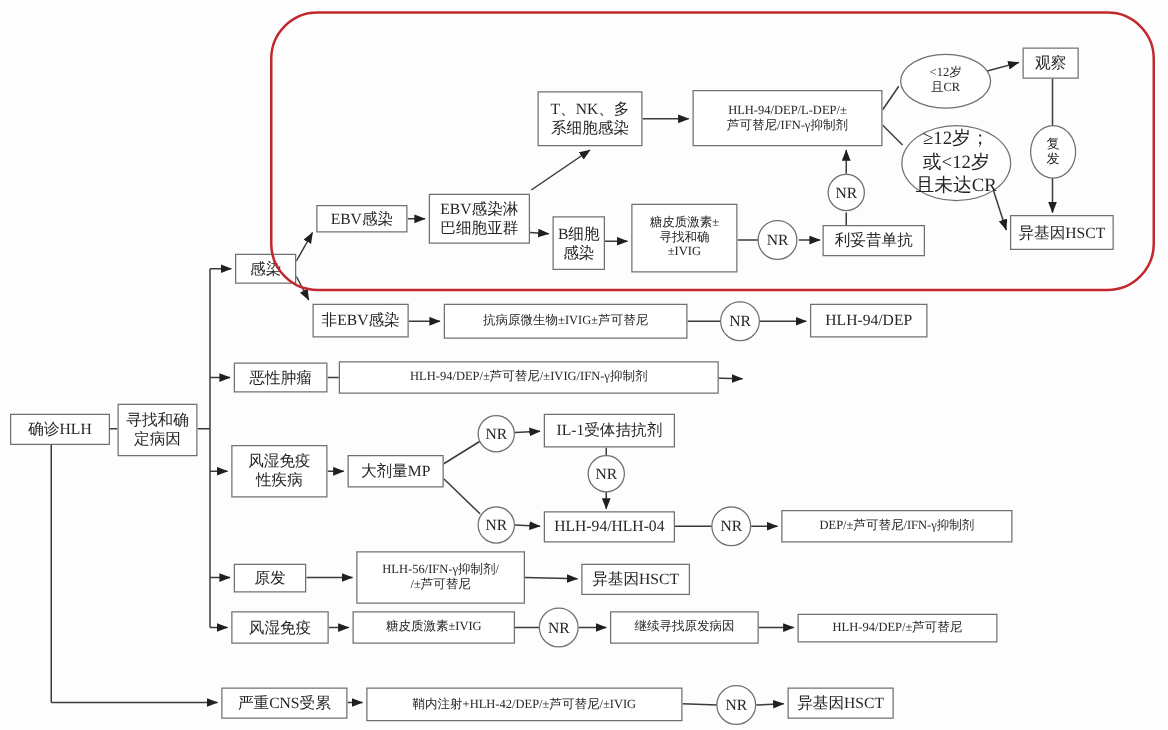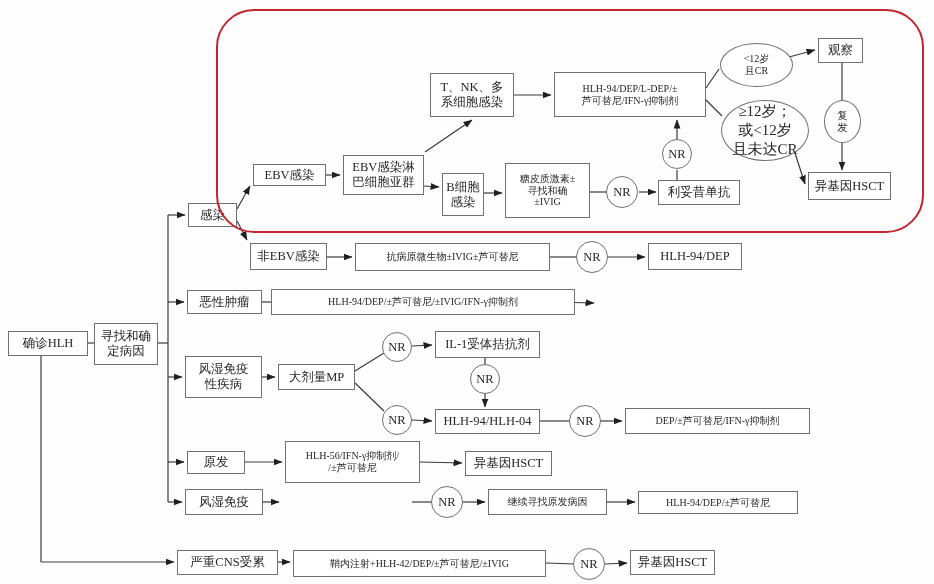--- a/index.html
+++ b/index.html
@@ -137,20 +137,21 @@
   <div class="node" style="left:435px;top:409px;width:105px;height:25px">HLH-94/HLH-04</div>
   <div class="node circle" style="left:569px;top:405px;width:32px;height:32px">NR</div>
   <div class="node fs12" style="left:625px;top:408px;width:185px;height:26px">DEP/±芦可替尼/IFN-γ抑制剂</div>
 
   <div class="node" style="left:187px;top:451px;width:58px;height:23px">原发</div>
   <div class="node fs12" style="left:285px;top:441px;width:135px;height:42px">HLH-56/IFN-γ抑制剂/
 /±芦可替尼</div>
   <div class="node" style="left:465px;top:451px;width:87px;height:25px">异基因HSCT</div>
 
   <div class="node" style="left:185px;top:489px;width:78px;height:26px">风湿免疫</div>
+  <div class="node fs12" style="left:282px;top:489px;width:130px;height:26px">糖皮质激素±IVIG</div>
   <div class="node circle" style="left:431px;top:486px;width:32px;height:32px">NR</div>
   <div class="node fs12" style="left:488px;top:489px;width:119px;height:26px">继续寻找原发病因</div>
   <div class="node fs12" style="left:638px;top:491px;width:160px;height:23px">HLH-94/DEP/±芦可替尼</div>
 
   <div class="node" style="left:177px;top:550px;width:101px;height:25px">严重CNS受累</div>
   <div class="node fs12" style="left:293px;top:550px;width:253px;height:27px">鞘内注射+HLH-42/DEP/±芦可替尼/±IVIG</div>
   <div class="node circle" style="left:573px;top:548px;width:32px;height:32px">NR</div>
   <div class="node" style="left:630px;top:550px;width:85px;height:25px">异基因HSCT</div>
 
 </div>

